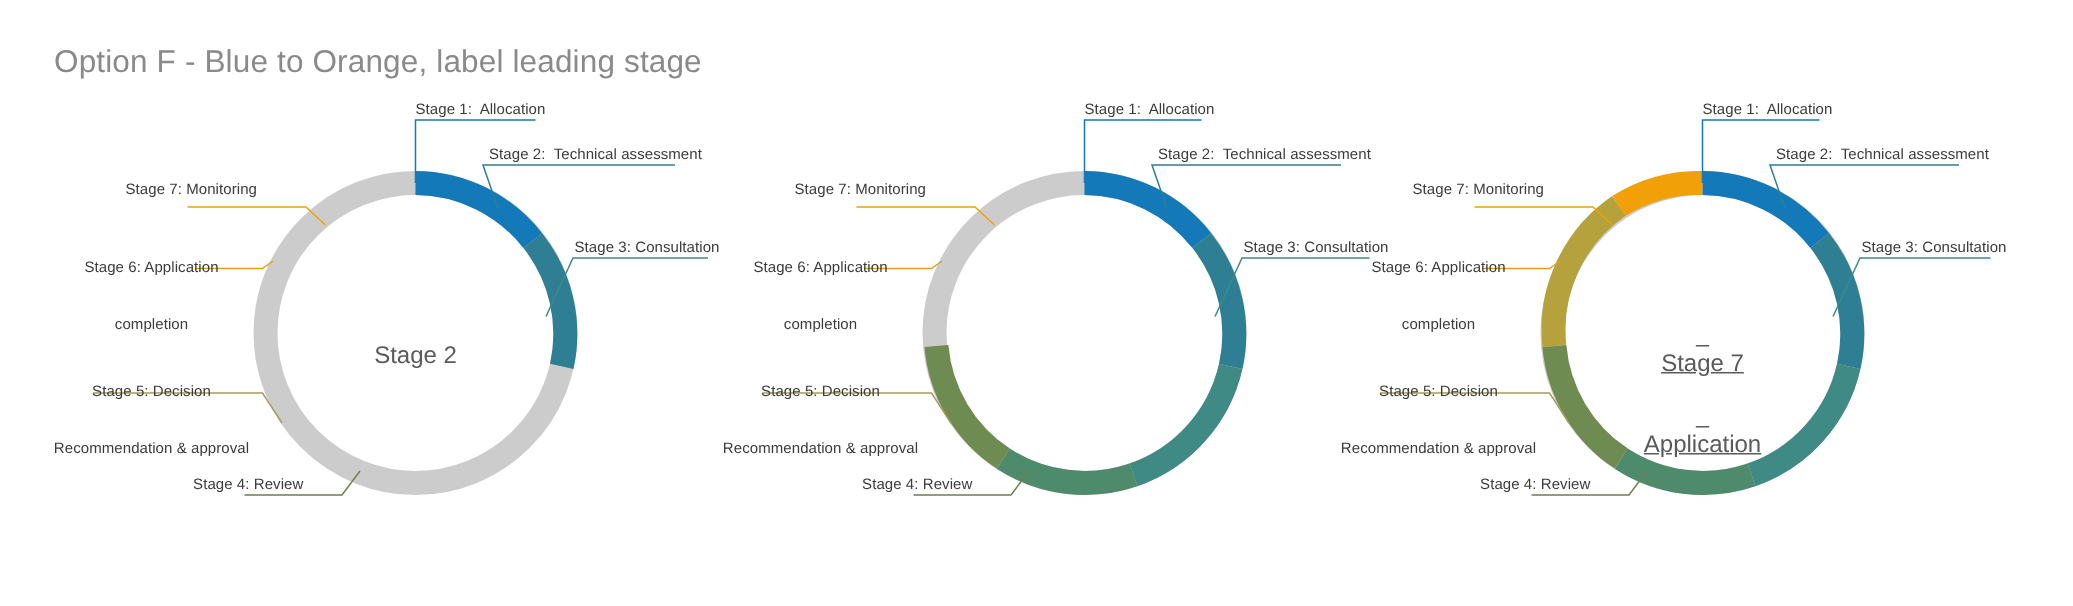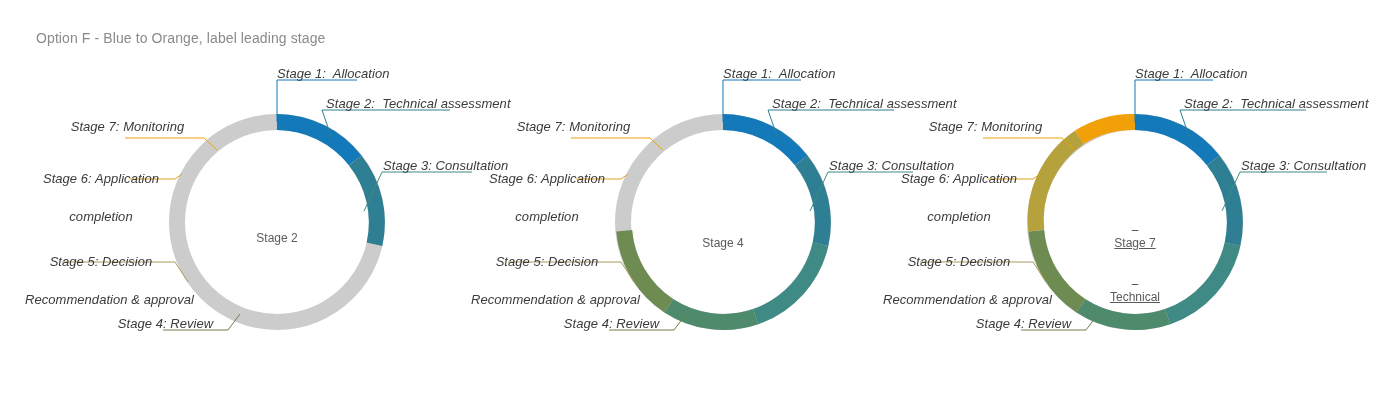--- a/index.html
+++ b/index.html
@@ -11,53 +11,52 @@
     width: 1382px;
     height: 404px;
     position: relative;
     font-family: "Liberation Sans", sans-serif;
     overflow: hidden;
   }
   #page-title {
     position: absolute;
     left: 36px;
     top: 30px;
-    font-size: 14px;
+    font-size: 21px;
     color: #8a8a8a;
     font-weight: 400;
     letter-spacing: 0.1px;
     white-space: nowrap;
   }
   .chart-stage {
     position: absolute;
     top: 0;
     left: 0;
     width: 1382px;
     height: 404px;
     pointer-events: none;
   }
   .chart-stage svg {
     display: block;
   }
   .donut-label {
     position: absolute;
-    font-size: 13px;
+    font-size: 10px;
     color: #3b3b3b;
     line-height: 12.5px;
     white-space: pre;
     letter-spacing: 0.05px;
-    font-style: italic;
   }
   .donut-label.align-right { text-align: center; }
   .donut-label.align-left  { text-align: left; }
   .center-text {
     position: absolute;
     text-align: center;
     color: #5a5a5a;
-    font-size: 12px;
+    font-size: 16px;
     line-height: 18px;
     white-space: pre;
   }
 </style>
 </head>
 <body>
 
 <div id="page-title">Option F - Blue to Orange, label leading stage</div>
 
 <div class="chart-stage">
@@ -136,40 +135,39 @@
   <div>Stage 5: Decision</div>
   <div>Recommendation &amp; approval</div>
 </div>
 <div class="donut-label align-right" style="left:25px; top:148px; width:152px;">
   <div>Stage 6: Application</div>
   <div>completion</div>
 </div>
 <div class="donut-label align-right" style="left:50px; top:121px; width:155px;">Stage 7: Monitoring</div>
 
 <div class="center-text" style="left:643px; top:198px; width:160px;">
-  <div>Stage 4</div>
 </div>
 
 <div class="donut-label align-left" style="left:723px; top:68px;">Stage 1:  Allocation</div>
 <div class="donut-label align-left" style="left:772px; top:98px;">Stage 2:  Technical assessment</div>
 <div class="donut-label align-left" style="left:829px; top:160px;">Stage 3: Consultation</div>
 <div class="donut-label align-right" style="left:529px; top:318px; width:165px;">Stage 4: Review</div>
 <div class="donut-label align-right" style="left:471px; top:231px; width:152px;">
   <div>Stage 5: Decision</div>
   <div>Recommendation &amp; approval</div>
 </div>
 <div class="donut-label align-right" style="left:471px; top:148px; width:152px;">
   <div>Stage 6: Application</div>
   <div>completion</div>
 </div>
 <div class="donut-label align-right" style="left:496px; top:121px; width:155px;">Stage 7: Monitoring</div>
 
 <div class="center-text" style="left:1055px; top:198px; width:160px;text-decoration:underline;">
   <div>Stage 7</div>
-  <div>Technical</div>
+  <div>Application</div>
 </div>
 
 <div class="donut-label align-left" style="left:1135px; top:68px;">Stage 1:  Allocation</div>
 <div class="donut-label align-left" style="left:1184px; top:98px;">Stage 2:  Technical assessment</div>
 <div class="donut-label align-left" style="left:1241px; top:160px;">Stage 3: Consultation</div>
 <div class="donut-label align-right" style="left:941px; top:318px; width:165px;">Stage 4: Review</div>
 <div class="donut-label align-right" style="left:883px; top:231px; width:152px;">
   <div>Stage 5: Decision</div>
   <div>Recommendation &amp; approval</div>
 </div>

